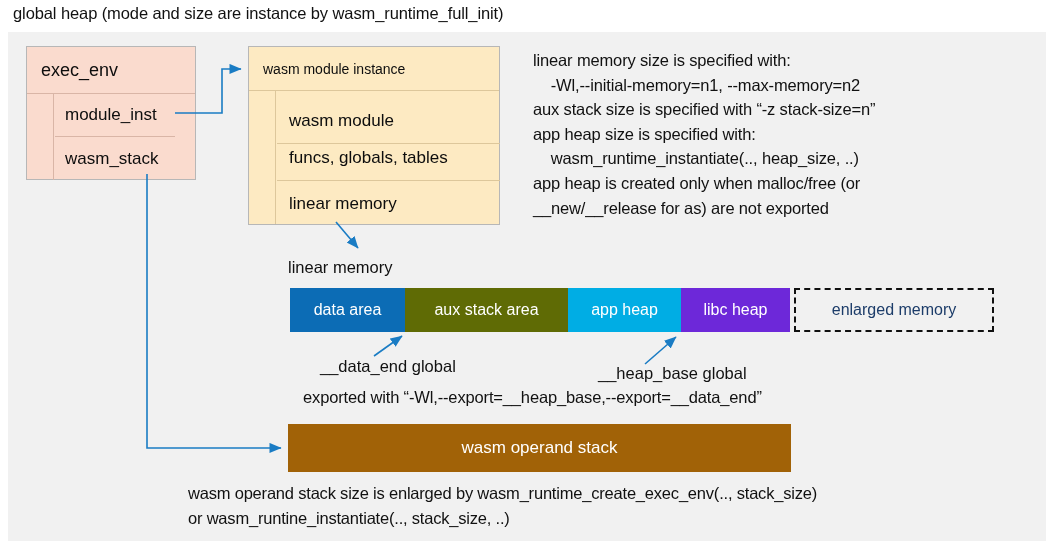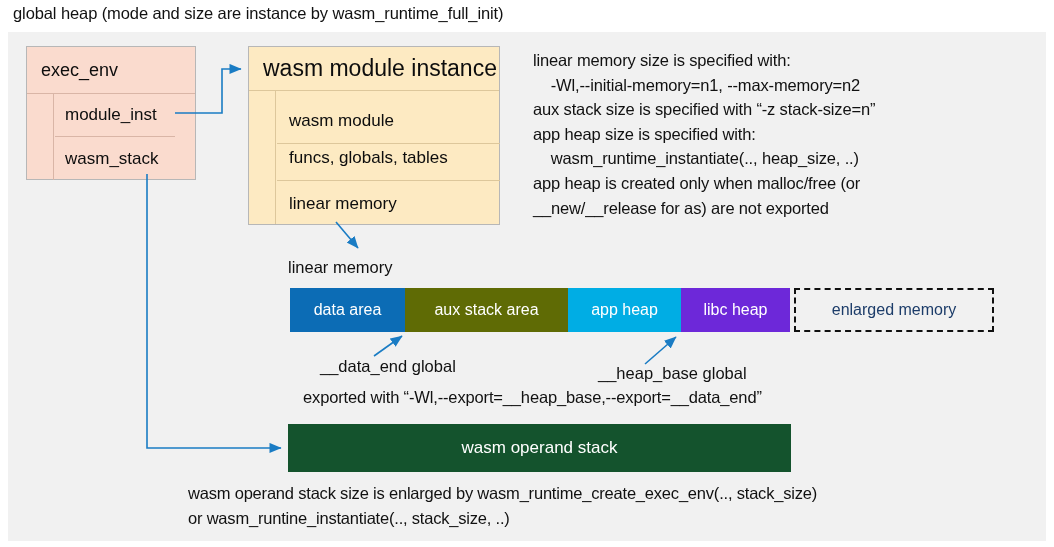--- a/index.html
+++ b/index.html
@@ -69,21 +69,21 @@
     width: 252px; height: 179px;
     border: 1px solid #b7b7b7;
     background: #fdeac2;
   }
   #instance-header {
     position: absolute;
     left: 0; top: 0; width: 100%; height: 44px;
     border-bottom: 1px solid #ddc79b;
     display: flex; align-items: center;
     padding-left: 14px;
-    font-size: 23px; color: #0d0d0d;
+    font-size: 14px; color: #0d0d0d;
   }
   #instance-indent {
     position: absolute;
     left: 0; top: 44px; width: 27px; height: 133px;
     border-right: 1px solid #ddc79b;
   }
   .inst-row {
     position: absolute;
     left: 28px; width: 223px; height: 45px;
     display: flex; align-items: center;
@@ -145,21 +145,21 @@
     position: absolute; left: 303px; top: 388px;
     font-size: 16.5px; color: #111111;
     letter-spacing: -0.15px;
   }
 
   
   #operand-stack {
     position: absolute;
     left: 288px; top: 424px;
     width: 503px; height: 48px;
-    background: #14532d;
+    background: #a16207;
     display: flex; align-items: center; justify-content: center;
     color: #ffffff; font-size: 17px;
   }
   #bottom-notes {
     position: absolute;
     left: 188px; top: 481px;
     width: 860px;
     font-size: 16.5px; line-height: 25px;
     color: #111111;
     white-space: pre;

